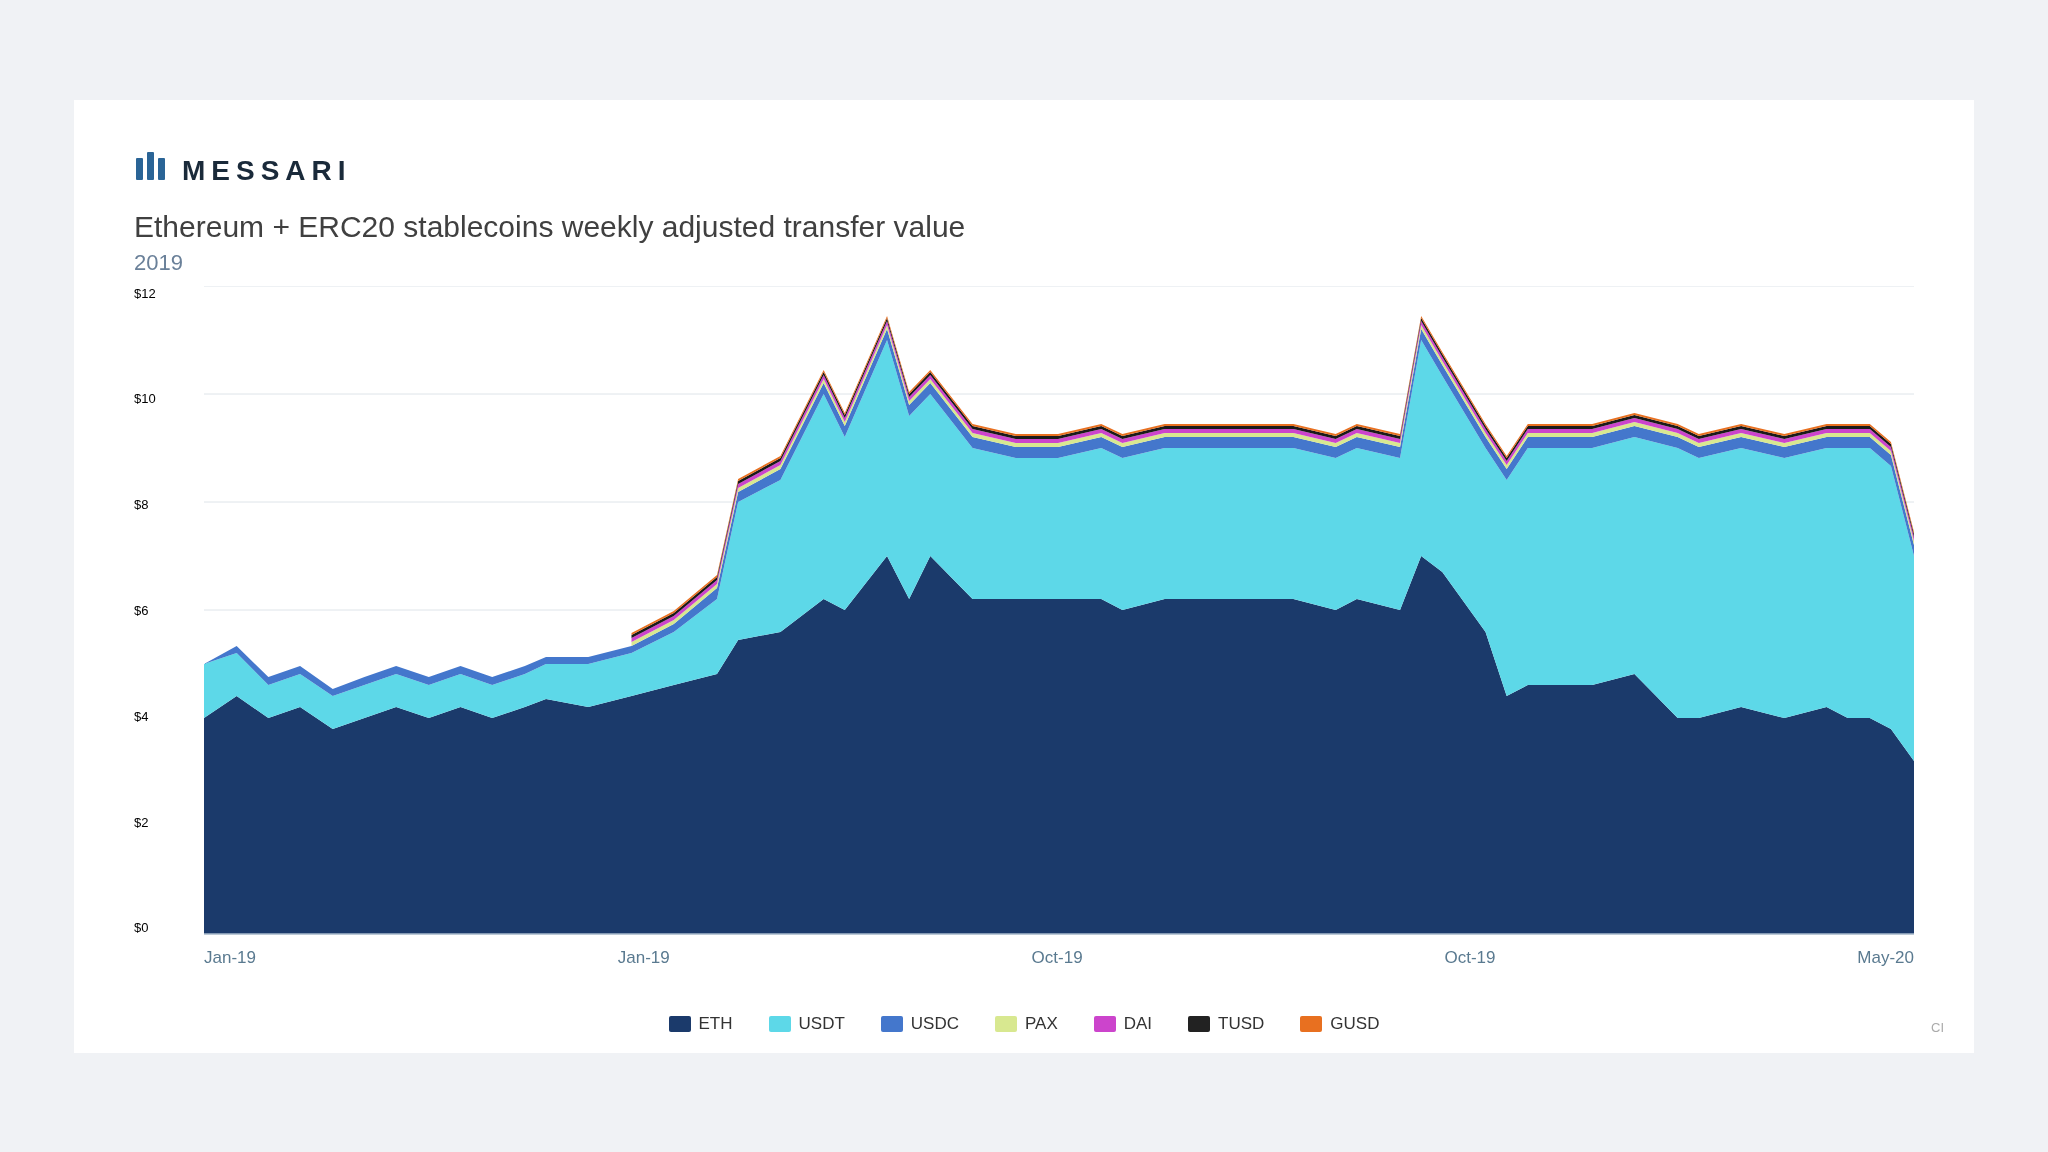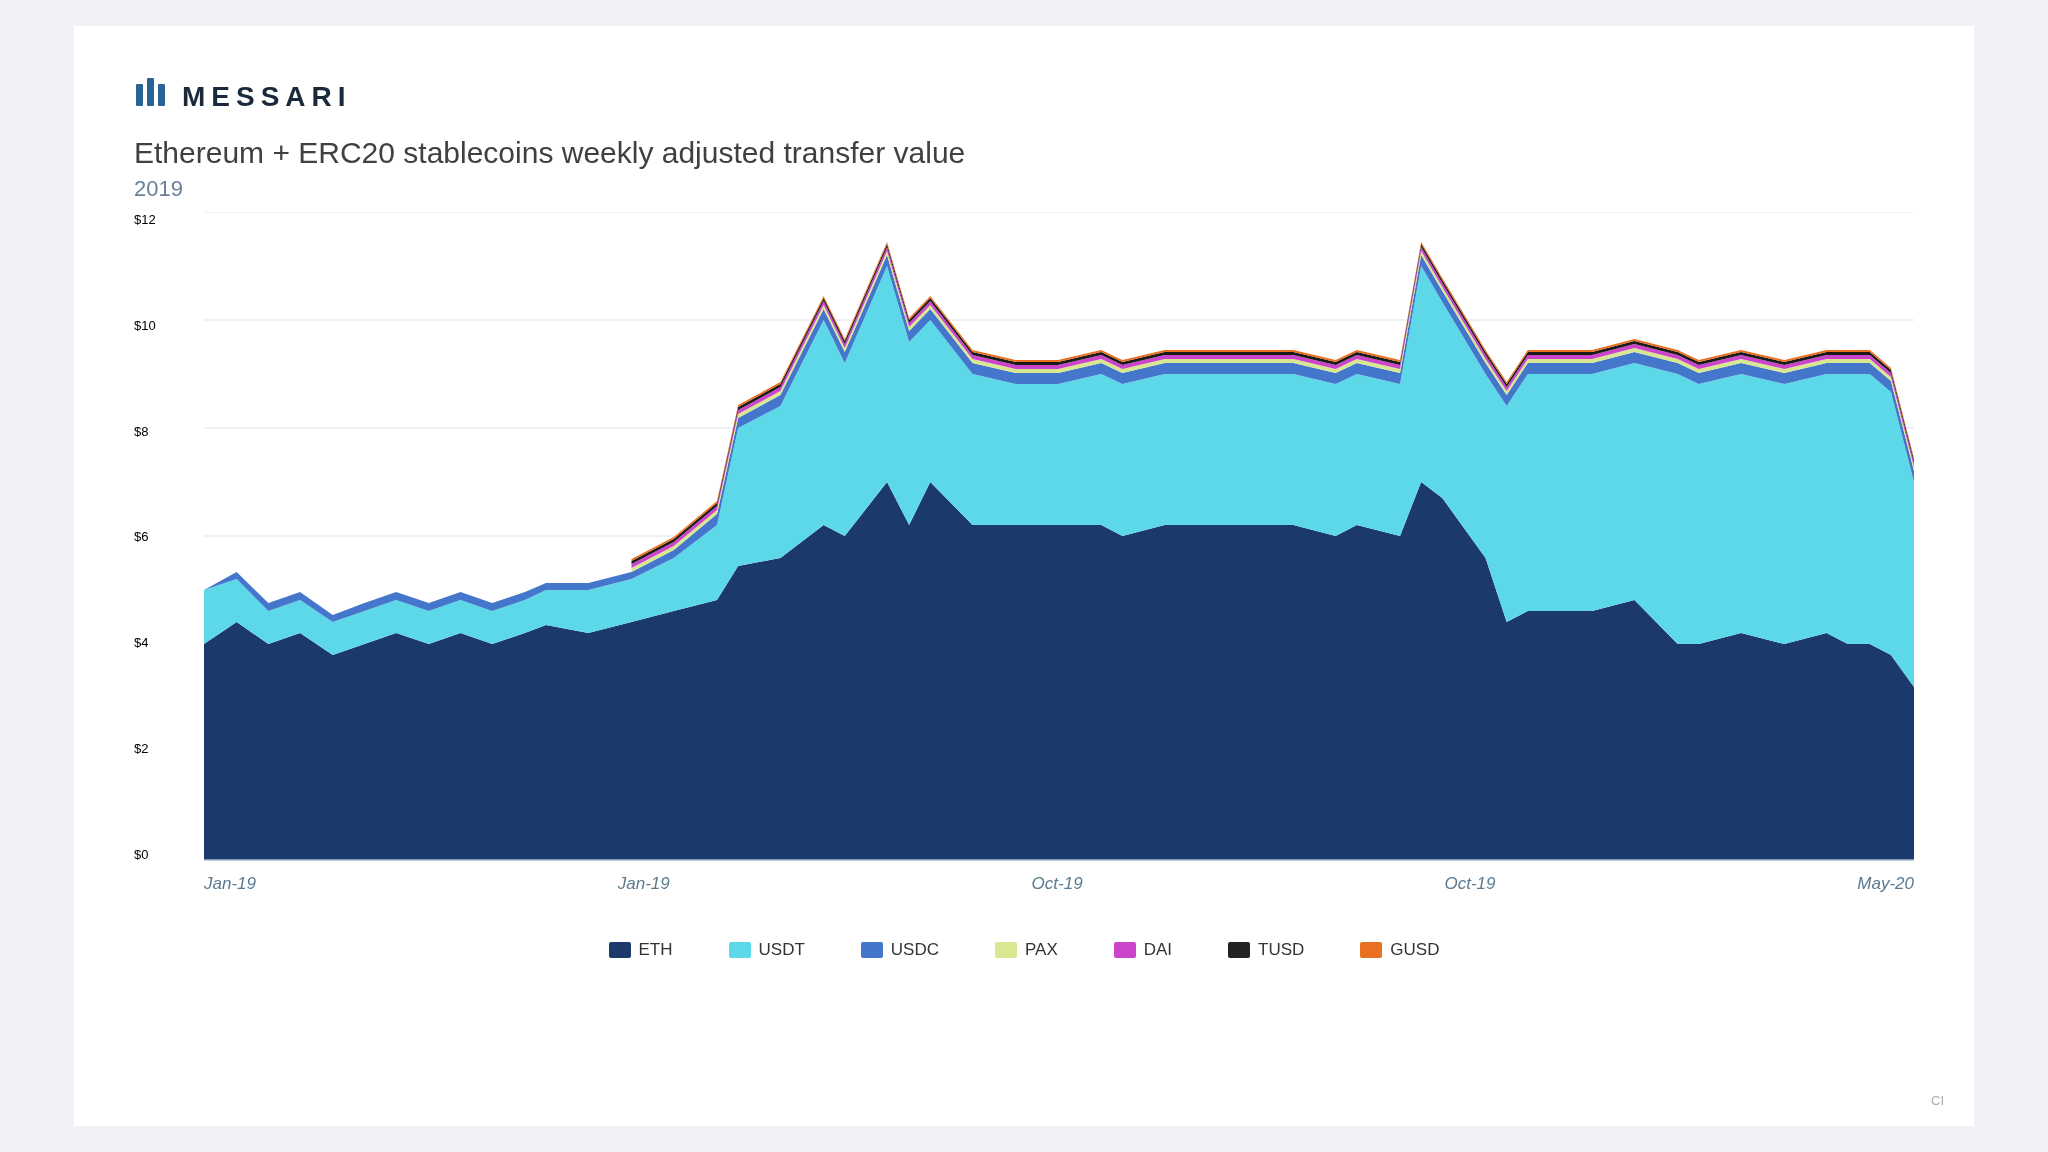--- a/index.html
+++ b/index.html
@@ -8,21 +8,21 @@
       font-family: 'Arial', sans-serif;
       width: 2048px;
       height: 1152px;
       display: flex;
       align-items: center;
       justify-content: center;
     }
     .card {
       background: #ffffff;
       width: 1900px;
-      height: 1100px;
+      height: 953px;
       padding: 50px 60px 50px 60px;
       position: relative;
     }
     .logo-area {
       display: flex;
       align-items: center;
       margin-bottom: 18px;
     }
     .logo-icon {
       margin-right: 10px;
@@ -86,27 +86,26 @@
       bottom: 0;
       height: 60px;
       display: flex;
       justify-content: space-between;
       align-items: flex-start;
       padding-top: 12px;
     }
     .x-label {
       font-size: 17px;
       color: #5a7a90;
-      font-style: italic;
     }
     .legend {
       display: flex;
       justify-content: center;
       align-items: center;
-      gap: 56px;
+      gap: 36px;
       margin-top: 18px;
     }
     .legend-item {
       display: flex;
       align-items: center;
       gap: 8px;
       font-size: 17px;
       color: #333;
     }
     .legend-swatch {

